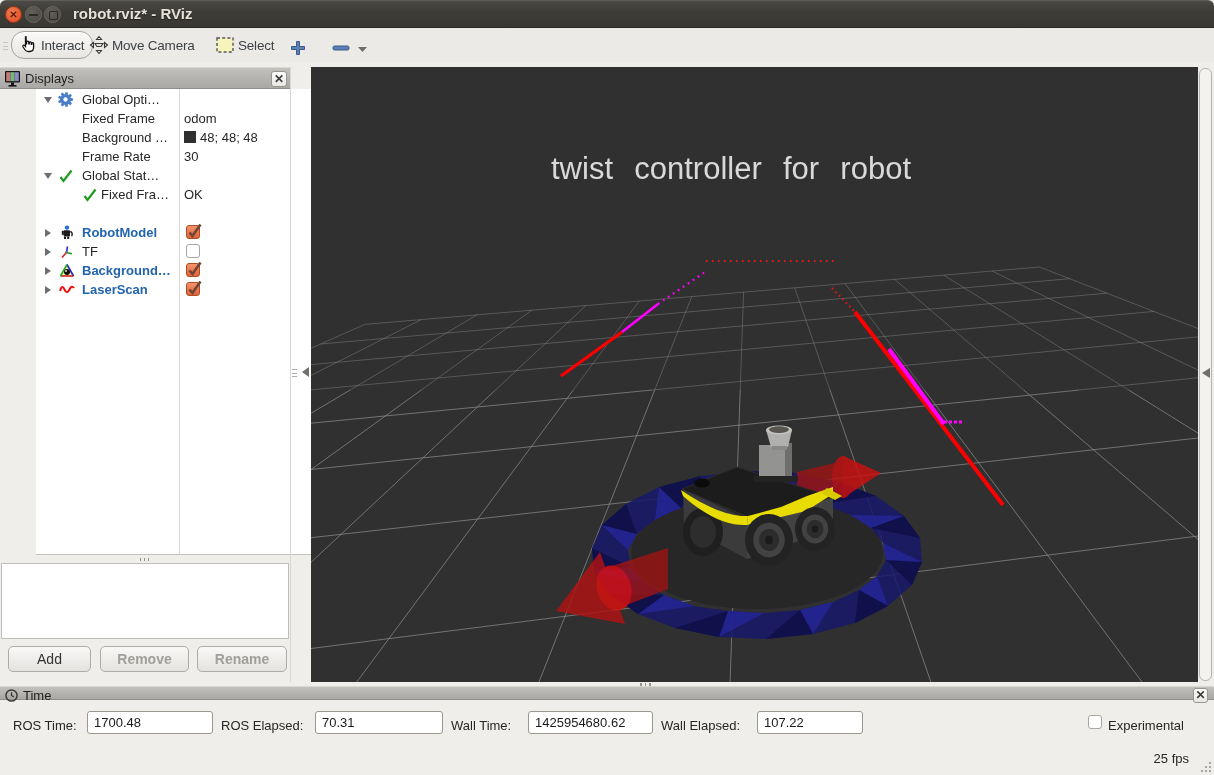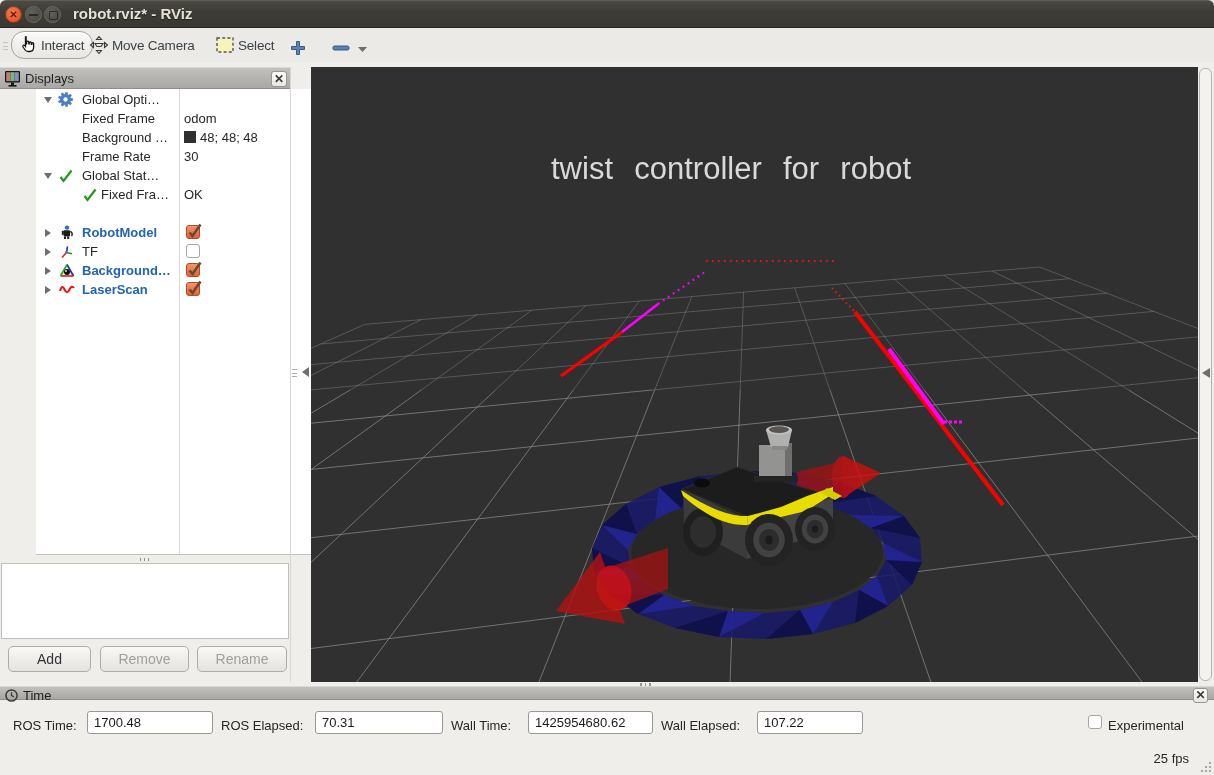--- a/index.html
+++ b/index.html
@@ -66,21 +66,21 @@
 .cbox.off { background:#fff; border:1px solid #a8a6a2; }
 .cbox.on svg { position:absolute; left:0px; top:-4px; overflow:visible; }
 #tree-splitter { position:absolute; left:0; top:489px; width:290px; height:7px; }
 #tree-splitter:after { content:""; position:absolute; left:140px; top:2px; width:10px; height:3px;
   background:repeating-linear-gradient(90deg,#91908c 0 1px,transparent 1px 4px); }
 #listbox { position:absolute; left:1px; top:496px; width:288px; height:76px; background:#fff;
   border:1px solid #c0beba; }
 .pbtn { position:absolute; height:26px; border:1px solid #aeaca7; border-radius:5px;
   background:linear-gradient(#f9f8f7,#efeeec 45%,#e5e3df); font-size:14px; color:#333;
   text-align:center; }
-.pbtn.dis { color:#a19f9a; }
+.pbtn.dis { color:#a19f9a;font-weight:bold; }
 #btn-add { left:8px; top:579px; width:83px; line-height:24px; }
 #btn-remove { left:100px; top:579px; width:89px; line-height:24px; }
 #btn-rename { left:197px; top:579px; width:90px; line-height:24px; }
 
 
 #lsplit { left:290px; top:67px; width:21px; height:615px; border-left:1px solid #d8d6d2; }
 #lsplit .grip { position:absolute; left:1px; top:302px; width:5px; height:8px;
   border-top:1.5px solid #aeaca8; border-bottom:1.5px solid #aeaca8; }
 #lsplit .grip:after { content:""; position:absolute; left:0; top:2.5px; width:5px; height:1.5px; background:#aeaca8; }
 #lsplit .tri { position:absolute; left:11px; top:300px; width:0; height:0;

